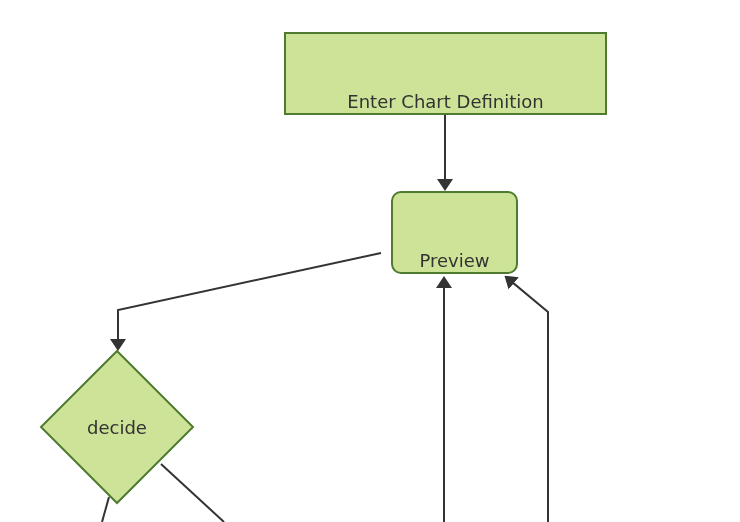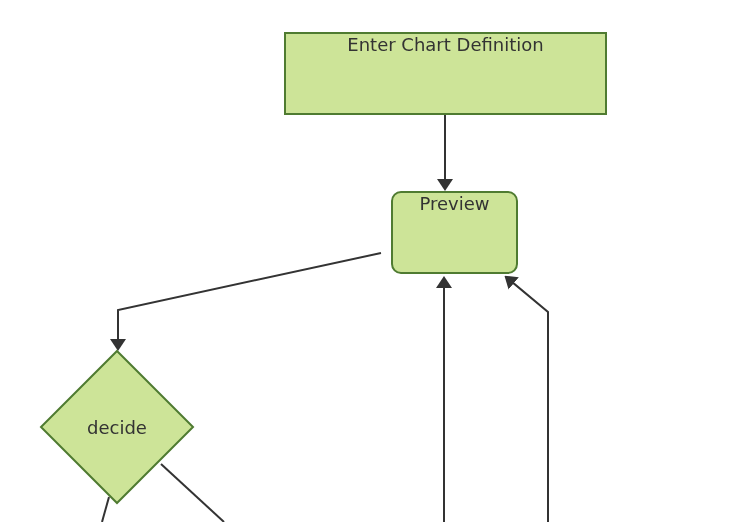--- a/index.html
+++ b/index.html
@@ -34,21 +34,21 @@
     fill: var(--node_fill, #cde498);
     stroke: var(--node_border, #4f7b31);
     stroke-width: 2px;
   }
   .node {
     position: absolute;
     box-sizing: border-box;
     background: var(--node_fill, #cde498);
     border: 2px solid var(--node_border, #4f7b31);
     display: flex;
-    align-items: flex-start;
+    align-items: flex-end;
     justify-content: center;
     font-size: 18px;
     line-height: 1.2;
     white-space: nowrap;
   }
   .node-enter {
     left: 284px;
     top: 32px;
     width: 323px;
     height: 83px;

